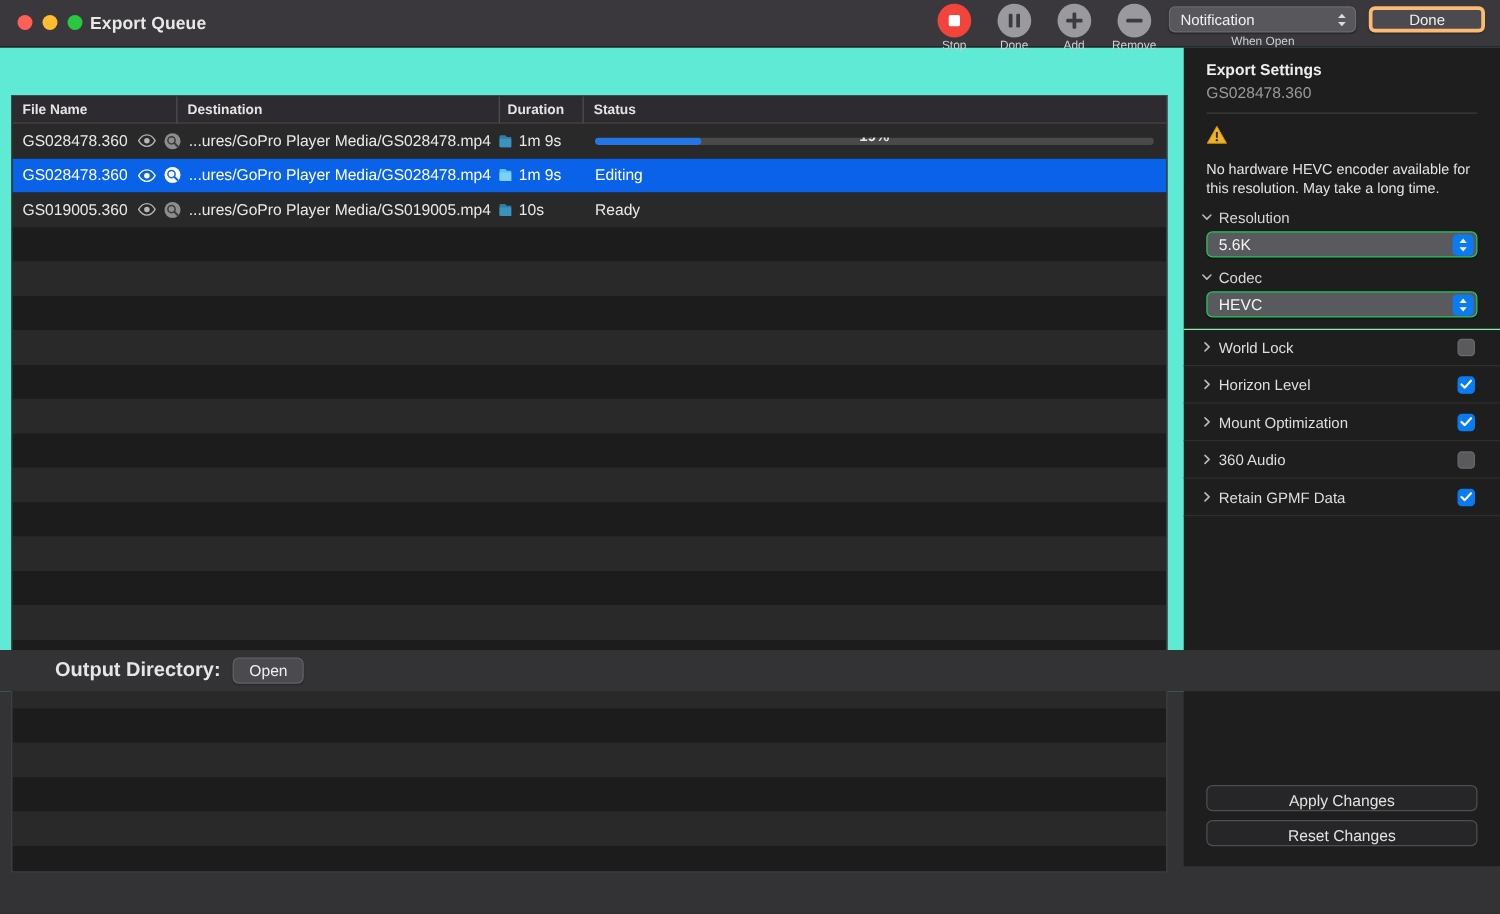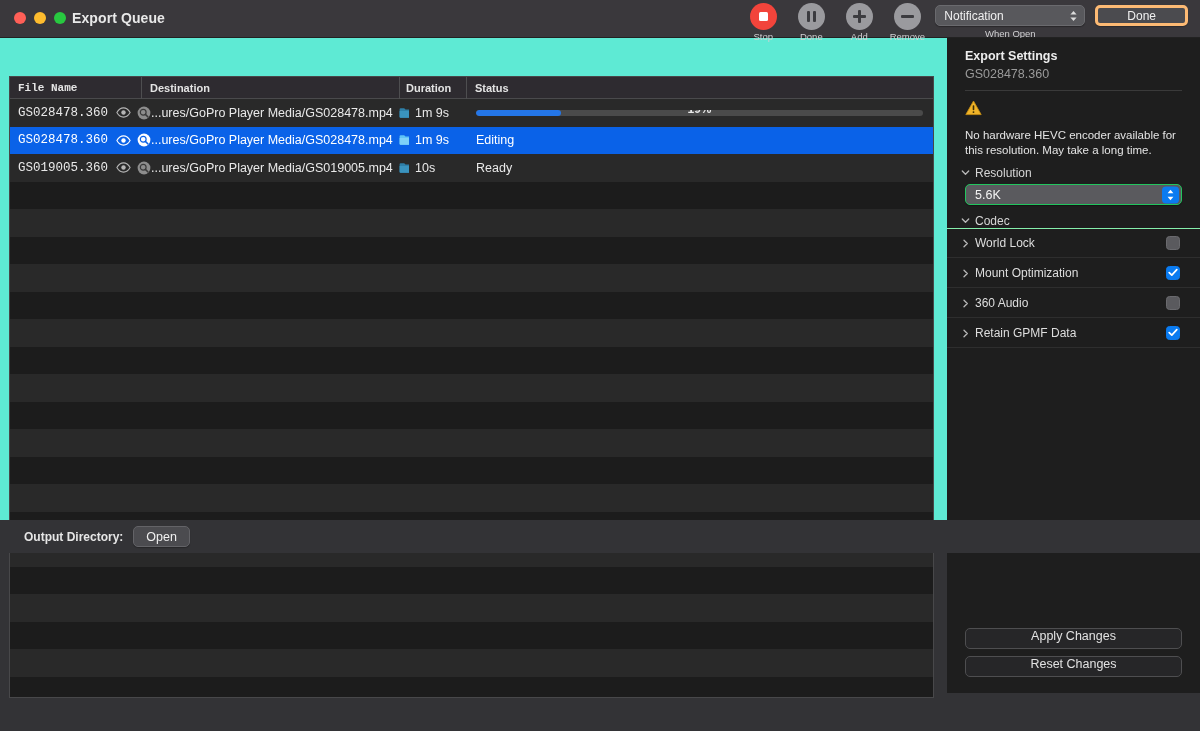--- a/index.html
+++ b/index.html
@@ -123,21 +123,21 @@
   .trow {
     display: flex; align-items: center; height: 27.5px;
     font-size: 12.5px; color: #e9e9e9; white-space: nowrap;
     cursor: default;
   }
   .trow.odd  { background: #292929; }
   .trow.even { background: #1c1c1c; }
   .trow.selected { background: #0a62e8; color: #fff; }
 
   .cell { overflow: hidden; display: flex; align-items: center; }
-  .c-file { width: 141px; padding-left: 8px; gap: 0; font-family: Liberation Mono, monospace; }
+  .c-file { width: 141px; padding-left: 8px; gap: 0; }
   .c-dest { width: 258px; display: flex; align-items: center; gap: 6px; }
   .c-dur  { width: 67px; padding-left: 6px; }
   .c-stat { flex: 1; padding-right: 10px; }
 
   .fname { margin-right: 8px; }
   .row-icons { display: flex; align-items: center; gap: 6px; }
   .icon-eye, .icon-reveal { display: block; }
 
   .folder-ic { display: block; flex: 0 0 auto; }
 
@@ -214,33 +214,33 @@
   .cbox.off { background: #5a5a5e; border: 1px solid #6a6a6e; }
   .cbox.on  { background: #0a7bf0; border: 1px solid #0a7bf0; }
 
   .sb-footer {
     position: absolute; left: 0; bottom: 16px; width: 253px;
     padding: 0 18px;
   }
   .sb-btn {
     height: 21px; border: 1px solid #4e4e50; border-radius: 5px;
     background: #262628; color: #e2e2e2; font-size: 12.5px;
-    display: flex; align-items: flex-start; justify-content: center;
+    display: flex; align-items: flex-end; justify-content: center;
     margin-bottom: 7px; cursor: default;
   }
   .sb-btn:last-child { margin-bottom: 0; }
 
   
   .bottombar {
     position: absolute; left: 0; bottom: 0; width: 1200px; height: 33px;
     background: #333336;
     display: flex; align-items: center;
   }
   .out-label {
-    margin-left: 24px; font-size: 12px; color: #e6e6e6; font-weight: bold;
+    margin-left: 44px; font-size: 16px; color: #e6e6e6; font-weight: bold;
   }
   .out-popup {
     position: relative; margin-left: 9px; width: 202px; height: 21px;
     background: #58585c; border: 1px solid #6a6a6e; border-radius: 5px;
     display: flex; align-items: center; gap: 6px; padding: 0 26px 0 6px;
     font-size: 12.5px; color: #f2f2f2; cursor: default;
     box-shadow: 0 1px 1px rgba(0,0,0,.3);
   }
   .open-btn {
     margin-left: 10px; height: 21px; padding: 0 12px;
@@ -492,36 +492,60 @@
     </div>
 
     <div class="sb-group-label">
       <span>
         <svg width="9" height="9" viewBox="0 0 9 9">
             <path d="M1.3 3 L4.5 6.3 L7.7 3" fill="none" stroke="#b9b9b9" stroke-width="1.3" stroke-linecap="round" stroke-linejoin="round"></path>
           </svg>
       </span>
       <span>Codec</span>
     </div>
+    <div class="sb-popup-wrap" style="padding-bottom:9px;">
+      <div class="sb-popup">
+        <span>HEVC</span>
+        <span class="stepper">
+          <svg width="9" height="13" viewBox="0 0 9 13">
+            <path d="M4.5 1.3 L7.4 4.8 L1.6 4.8 Z" fill="#fff"></path>
+            <path d="M4.5 11.7 L1.6 8.2 L7.4 8.2 Z" fill="#fff"></path>
+          </svg>
+        </span>
+      </div>
+    </div>
 
     <div id="sb-options">
         <div class="opt-row">
           <div class="opt-left">
        <span><svg width="9" height="9" viewBox="0 0 9 9">
                 <path d="M3 1.3 L6.3 4.5 L3 7.7" fill="none" stroke="#b9b9b9" stroke-width="1.3" stroke-linecap="round" stroke-linejoin="round"></path>
               </svg></span>
        <span class="opt-label">World Lock</span>
      </div>
      <span class="cbox off"></span>
         </div>
         <div class="opt-row">
           <div class="opt-left">
        <span><svg width="9" height="9" viewBox="0 0 9 9">
                 <path d="M3 1.3 L6.3 4.5 L3 7.7" fill="none" stroke="#b9b9b9" stroke-width="1.3" stroke-linecap="round" stroke-linejoin="round"></path>
               </svg></span>
+       <span class="opt-label">Horizon Level</span>
+     </div>
+     <span class="cbox on">
+            <svg width="10" height="9" viewBox="0 0 10 9">
+              <path d="M1.2 4.6 L3.8 7.1 L8.8 1.6" fill="none" stroke="#fff" stroke-width="1.7" stroke-linecap="round" stroke-linejoin="round"></path>
+            </svg>
+          </span>
+        </div>
+        <div class="opt-row">
+          <div class="opt-left">
+       <span><svg width="9" height="9" viewBox="0 0 9 9">
+                <path d="M3 1.3 L6.3 4.5 L3 7.7" fill="none" stroke="#b9b9b9" stroke-width="1.3" stroke-linecap="round" stroke-linejoin="round"></path>
+              </svg></span>
        <span class="opt-label">Mount Optimization</span>
      </div>
      <span class="cbox on">
             <svg width="10" height="9" viewBox="0 0 10 9">
               <path d="M1.2 4.6 L3.8 7.1 L8.8 1.6" fill="none" stroke="#fff" stroke-width="1.7" stroke-linecap="round" stroke-linejoin="round"></path>
             </svg>
           </span>
         </div>
         <div class="opt-row">
           <div class="opt-left">

